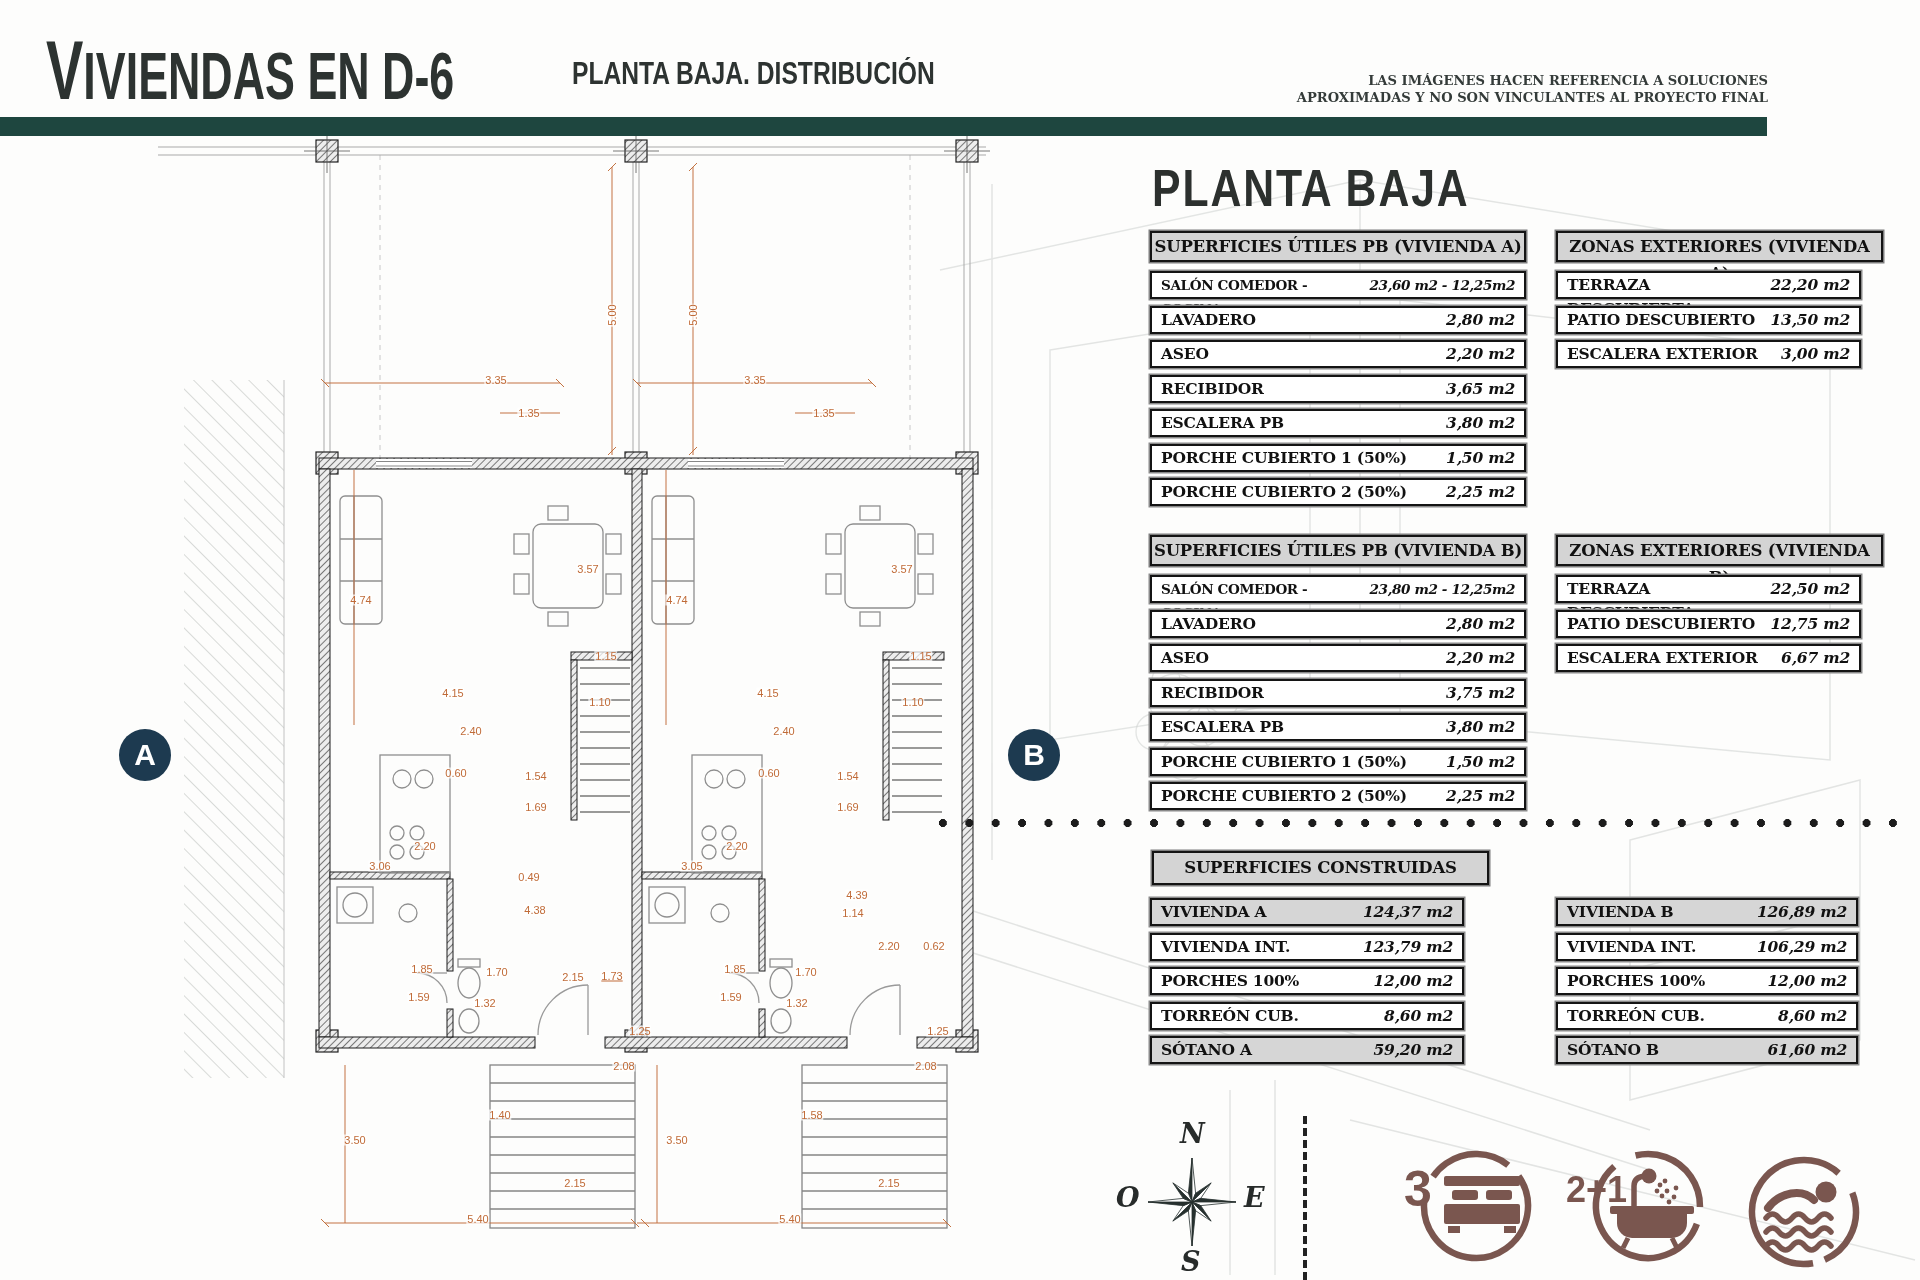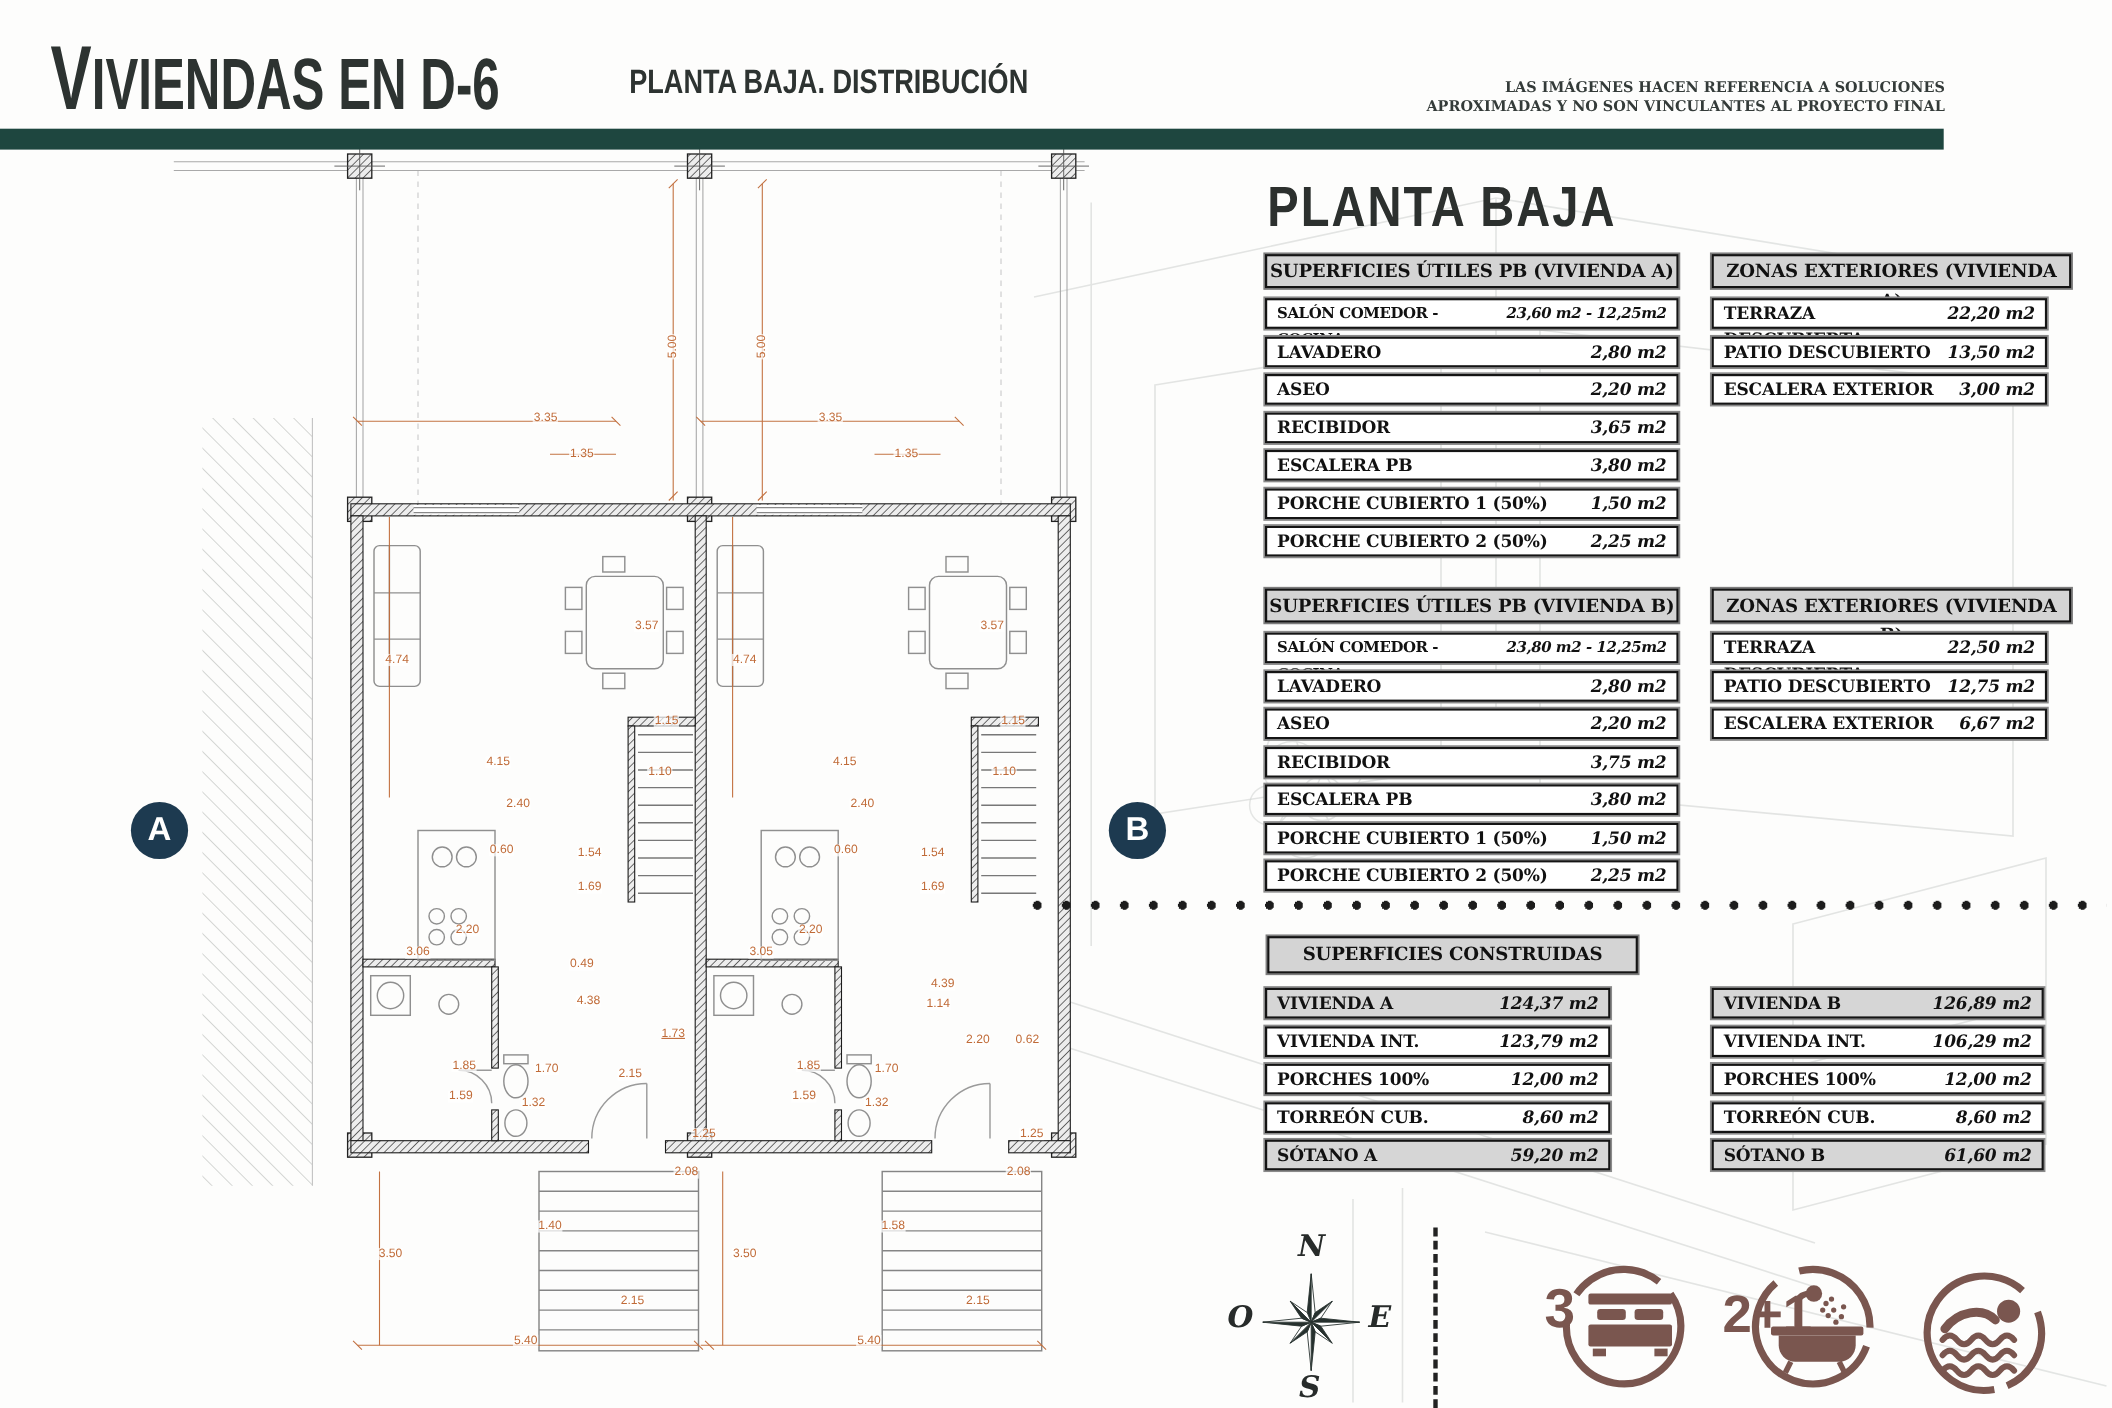--- a/index.html
+++ b/index.html
@@ -54,21 +54,21 @@
   .cl{position:absolute;font-family:"DejaVu Serif",serif;font-style:italic;font-weight:bold;
       font-size:27px;color:#272b2a;line-height:1;}
   .cl.n{left:66px;top:-2px;} .cl.s{left:67px;top:126px;} .cl.e{left:130px;top:62px;} .cl.o{left:2px;top:62px;}
   #starsvg{position:absolute;left:20px;top:22px;}
   .vdash{position:absolute;left:1303px;top:1116px;height:164px;width:0;border-left:4.5px dashed #222;z-index:2;}
   
   .feature{position:absolute;width:160px;height:140px;z-index:3;}
   .f-bed{left:1392px;top:1138px;} .f-bath{left:1566px;top:1140px;} .f-pool{left:1732px;top:1144px;}
   .fnum{position:absolute;font-family:"Liberation Sans",sans-serif;font-weight:bold;color:#7a564f;line-height:1;}
   .f-bed .fnum{left:12px;top:26px;font-size:50px;}
-  .f-bath .fnum{left:0px;top:32px;font-size:48px;}
+  .f-bath .fnum{left:0px;top:32px;font-size:36px;}
 </style>
 </head>
 <body>
 
 <div class="page">
 
   <div class="titlewrap">
     <h1 class="t1"><span>VIVIENDAS EN D-6</span></h1>
     <h2 class="t2"><span>PLANTA BAJA. DISTRIBUCIÓN</span></h2>
   </div>
@@ -283,21 +283,21 @@
         <span class="dim" style="left: 396px; top: 682px;">1.69</span>
         <span class="dim" style="left: 708px; top: 682px;">1.69</span>
         <span class="dim" style="left: 285px; top: 721px;">2.20</span>
         <span class="dim" style="left: 597px; top: 721px;">2.20</span>
         <span class="dim" style="left: 240px; top: 741px;">3.06</span>
         <span class="dim" style="left: 552px; top: 741px;">3.05</span>
         <span class="dim" style="left: 389px; top: 752px;">0.49</span>
         <span class="dim" style="left: 395px; top: 785px;">4.38</span>
         <span class="dim" style="left: 717px; top: 770px;">4.39</span>
         <span class="dim" style="left: 713px; top: 788px;">1.14</span>
-        <span class="dim" style="left: 472px; top: 815px; text-decoration: underline;">1.73</span>
+        <span class="dim" style="left: 472px; top: 851px; text-decoration: underline;">1.73</span>
         <span class="dim" style="left: 749px; top: 821px;">2.20</span>
         <span class="dim" style="left: 794px; top: 821px;">0.62</span>
         <span class="dim" style="left: 282px; top: 844px;">1.85</span>
         <span class="dim" style="left: 595px; top: 844px;">1.85</span>
         <span class="dim" style="left: 357px; top: 847px;">1.70</span>
         <span class="dim" style="left: 666px; top: 847px;">1.70</span>
         <span class="dim" style="left: 433px; top: 852px;">2.15</span>
         <span class="dim" style="left: 279px; top: 872px;">1.59</span>
         <span class="dim" style="left: 591px; top: 872px;">1.59</span>
         <span class="dim" style="left: 345px; top: 878px;">1.32</span>

